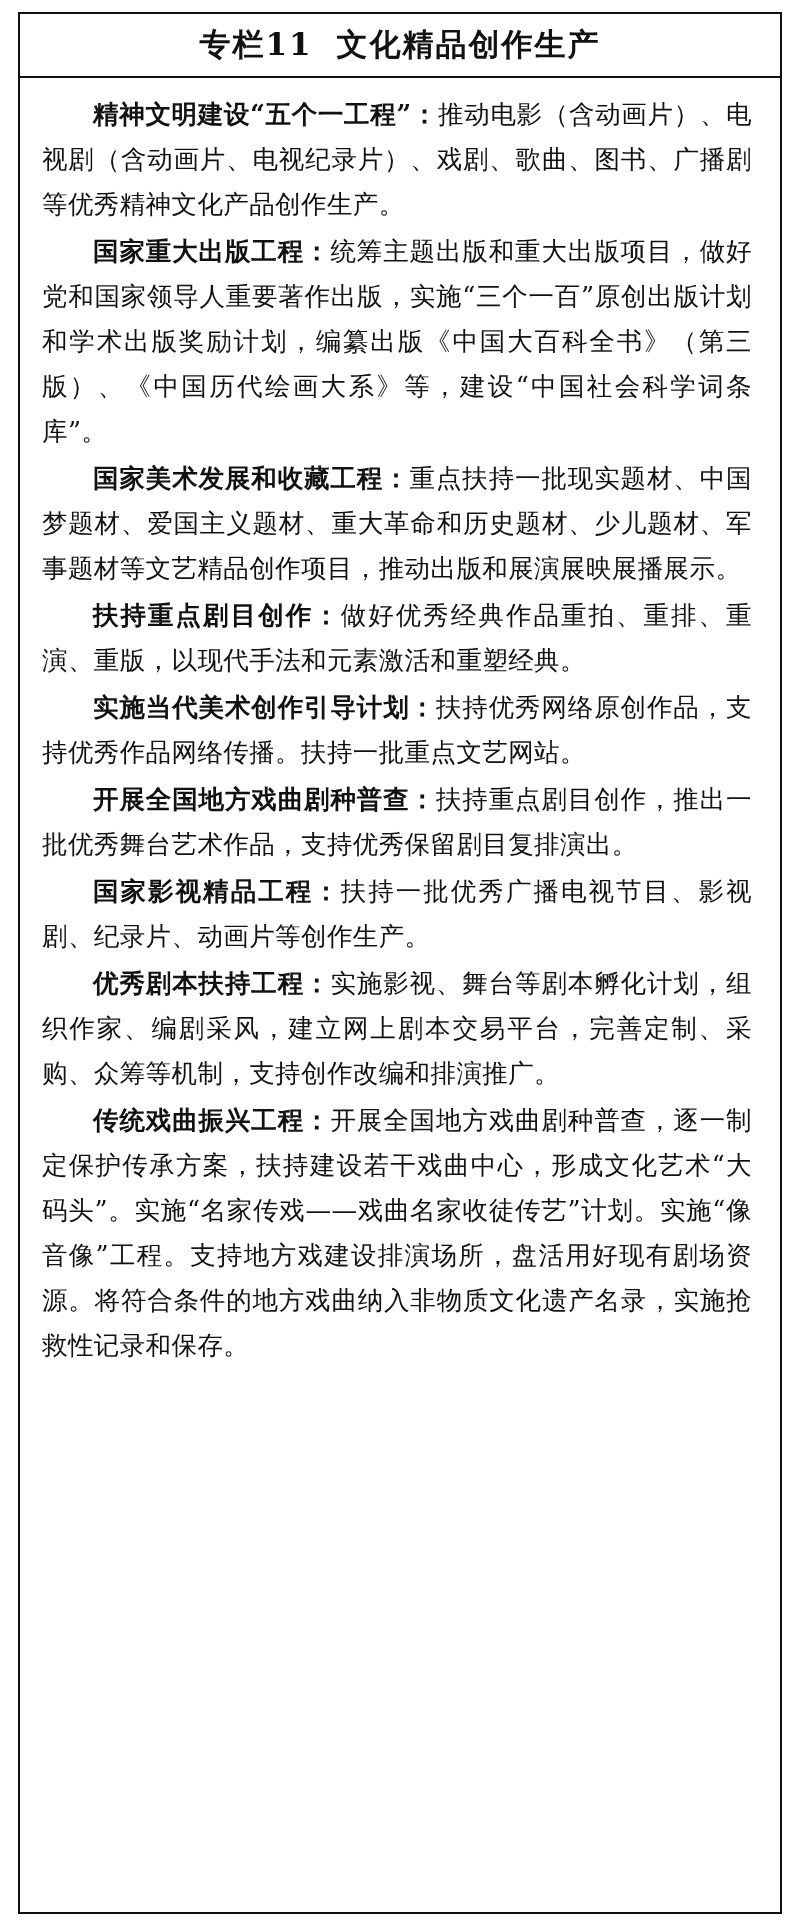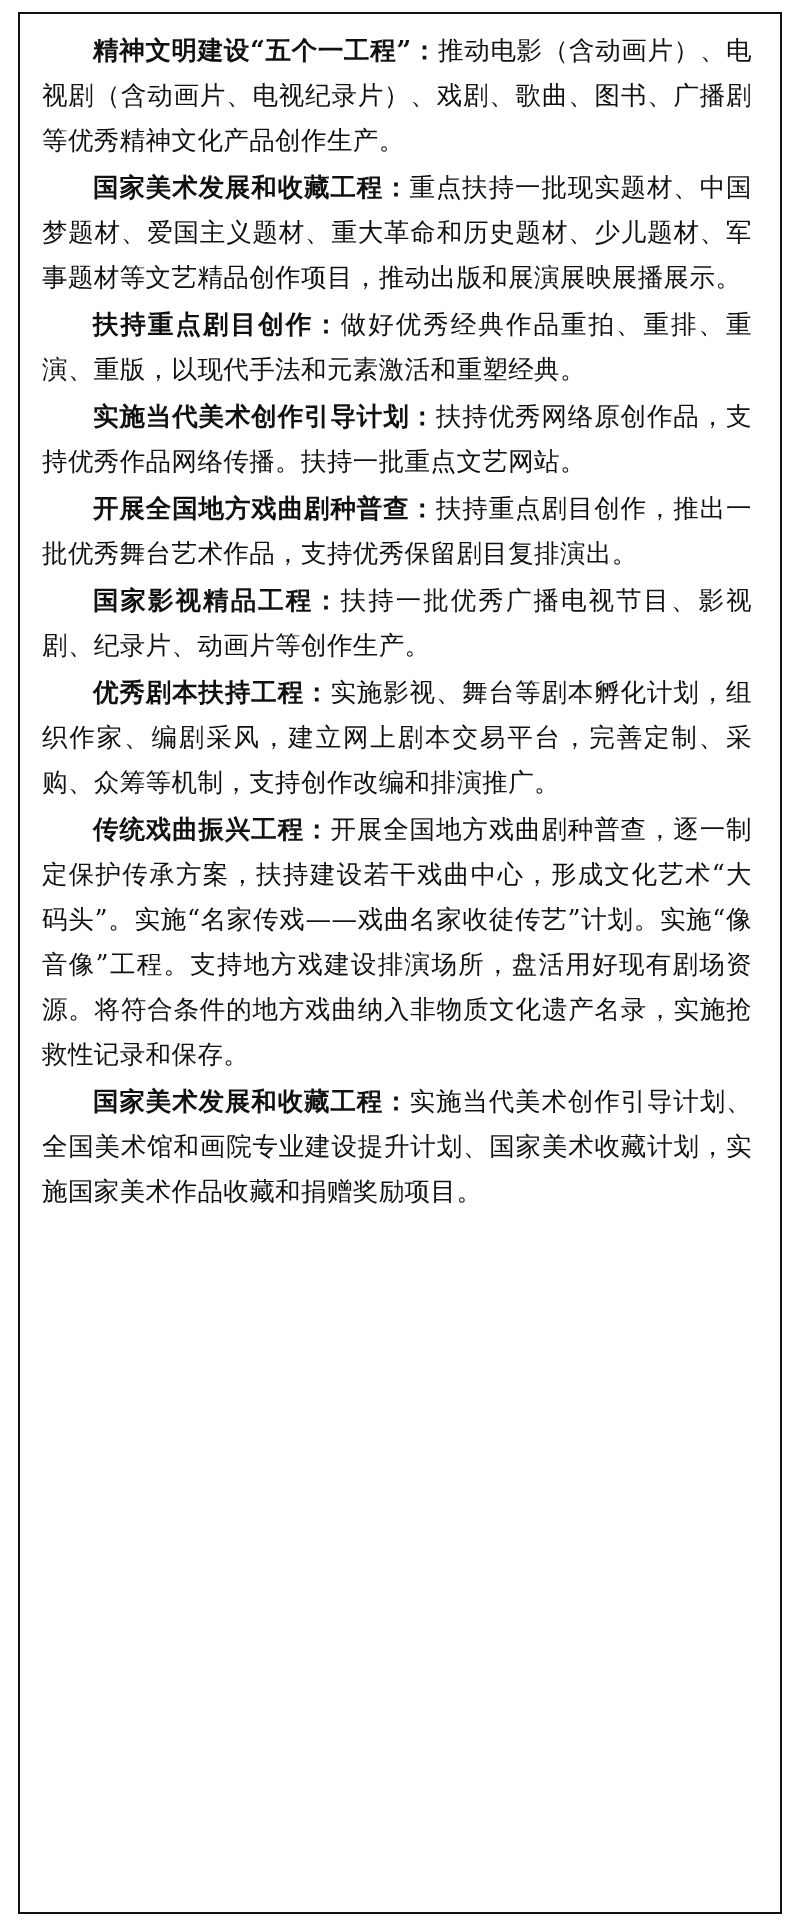--- a/index.html
+++ b/index.html
@@ -64,38 +64,43 @@
   p.para .lead {
     font-weight: bold;
   }
 </style>
 </head>
 <body>
 
 <div class="page">
   <div class="box">
 
+    <div class="title-bar">
+      <div class="title-text">
+        <span>专栏11</span><span class="gap"></span><span>文化精品创作生产</span>
+      </div>
+    </div>
 
     <div class="content">
 
       <p class="para"><span class="lead">精神文明建设“五个一工程”：</span><span>推动电影（含动画片）、电视剧（含动画片、电视纪录片）、戏剧、歌曲、图书、广播剧等优秀精神文化产品创作生产。</span></p>
 
+      <p class="para"><span class="lead">国家重大出版工程：</span><span>统筹主题出版和重大出版项目，做好党和国家领导人重要著作出版，实施“三个一百”原创出版计划和学术出版奖励计划，编纂出版《中国大百科全书》（第三版）、《中国历代绘画大系》等，建设“中国社会科学词条库”。</span></p>
 
       <p class="para"><span class="lead">国家美术发展和收藏工程：</span><span>重点扶持一批现实题材、中国梦题材、爱国主义题材、重大革命和历史题材、少儿题材、军事题材等文艺精品创作项目，推动出版和展演展映展播展示。</span></p>
 
       <p class="para"><span class="lead">扶持重点剧目创作：</span><span>做好优秀经典作品重拍、重排、重演、重版，以现代手法和元素激活和重塑经典。</span></p>
 
       <p class="para"><span class="lead">实施当代美术创作引导计划：</span><span>扶持优秀网络原创作品，支持优秀作品网络传播。扶持一批重点文艺网站。</span></p>
 
       <p class="para"><span class="lead">开展全国地方戏曲剧种普查：</span><span>扶持重点剧目创作，推出一批优秀舞台艺术作品，支持优秀保留剧目复排演出。</span></p>
 
       <p class="para"><span class="lead">国家影视精品工程：</span><span>扶持一批优秀广播电视节目、影视剧、纪录片、动画片等创作生产。</span></p>
 
       <p class="para"><span class="lead">优秀剧本扶持工程：</span><span>实施影视、舞台等剧本孵化计划，组织作家、编剧采风，建立网上剧本交易平台，完善定制、采购、众筹等机制，支持创作改编和排演推广。</span></p>
 
       <p class="para"><span class="lead">传统戏曲振兴工程：</span><span>开展全国地方戏曲剧种普查，逐一制定保护传承方案，扶持建设若干戏曲中心，形成文化艺术“大码头”。实施“名家传戏——戏曲名家收徒传艺”计划。实施“像音像”工程。支持地方戏建设排演场所，盘活用好现有剧场资源。将符合条件的地方戏曲纳入非物质文化遗产名录，实施抢救性记录和保存。</span></p>
 
-      <p class="para"><span class="lead">国家美术发展和收藏工程：</span><span>实施当代美术创作引导计划、全国美术馆和画院专业建设提升计划、国家美术收藏计划，实施国家美术作品收藏和捐赠奖励项目。</span></p>
 
 
     </div>
   </div>
 </div>
 
 </body></html>

